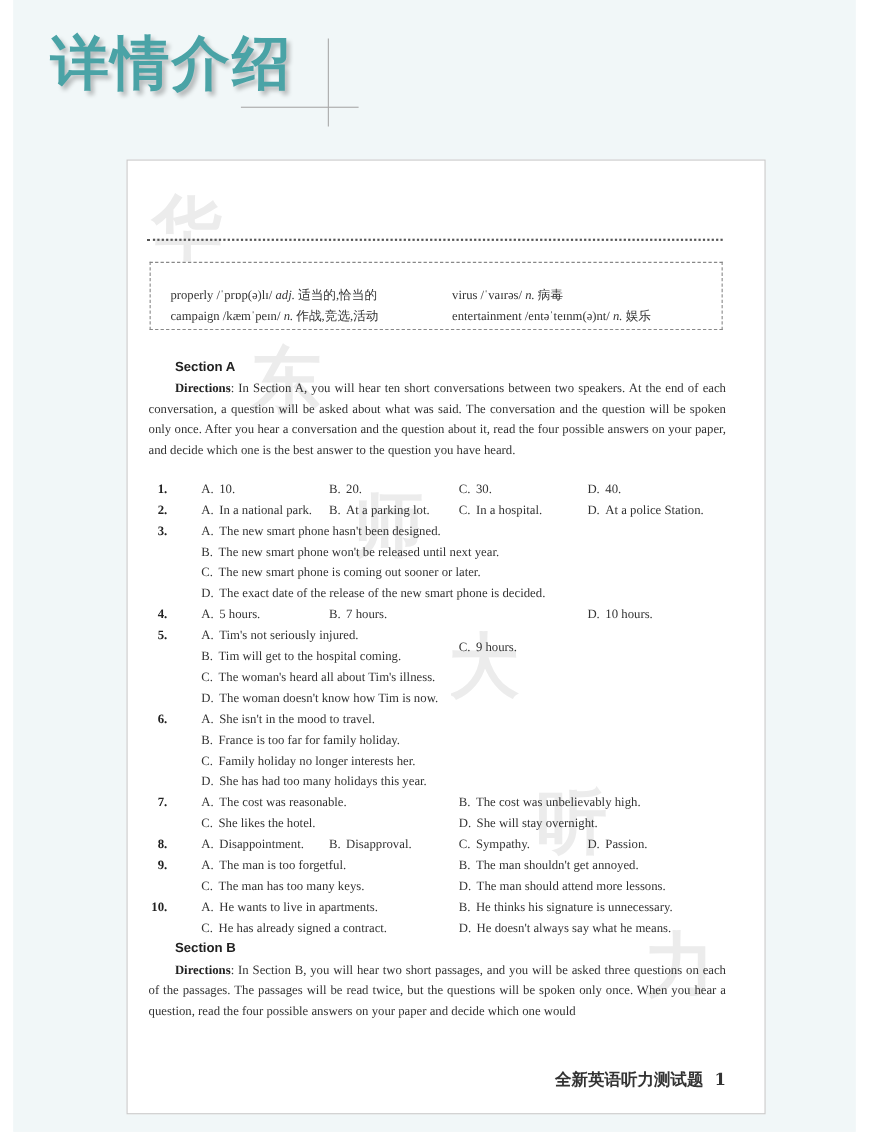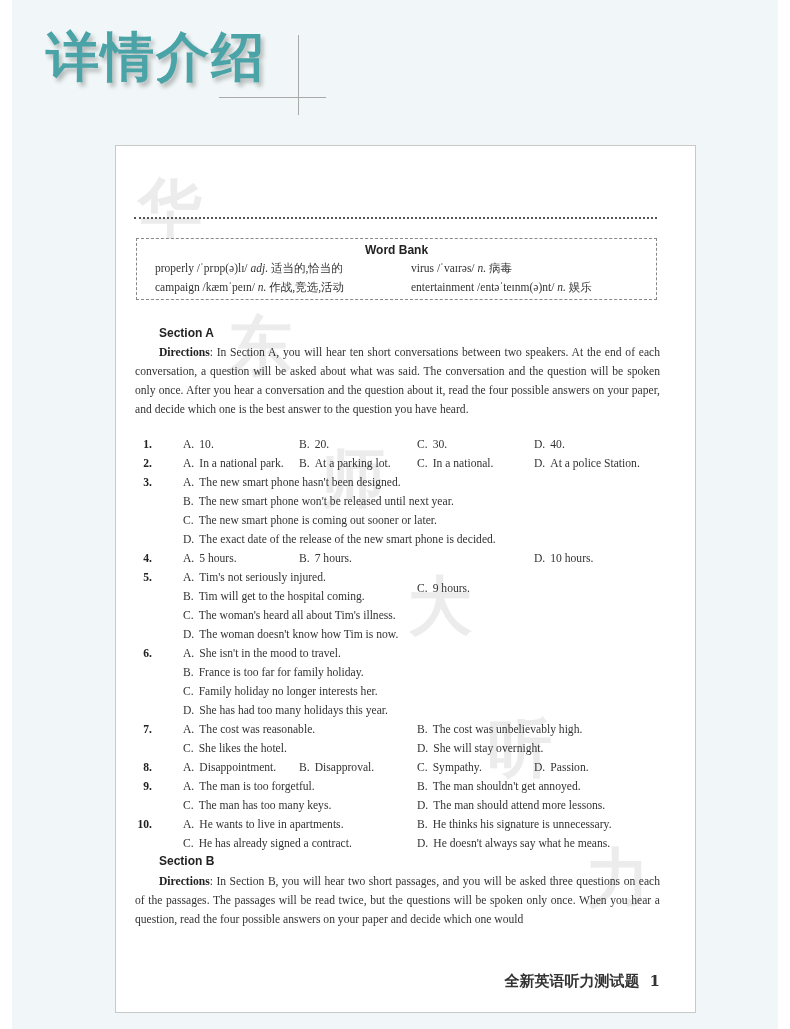--- a/index.html
+++ b/index.html
@@ -87,21 +87,20 @@
   <div class="watermark" style="left:112px;top:168px;">东</div>
   <div class="watermark" style="left:205px;top:300px;">师</div>
   <div class="watermark" style="left:292px;top:428px;">大</div>
   <div class="watermark" style="left:372px;top:570px;">听</div>
   <div class="watermark" style="left:470px;top:700px;">力</div>
 
   <div class="content">
     <div class="dotted-rule"></div>
 
     <div class="word-bank">
-      <div class="wb-title">Word Bank</div>
       <div class="wb-entry" style="left:18px;top:22px;">
         <span>properly</span> <span>/ˈprɒp(ə)lɪ/</span> <i>adj.</i> <span>适当的,恰当的</span>
       </div>
       <div class="wb-entry" style="left:274px;top:22px;">
         <span>virus</span> <span>/ˈvaɪrəs/</span> <i>n.</i> <span>病毒</span>
       </div>
       <div class="wb-entry" style="left:18px;top:41px;">
         <span>campaign</span> <span>/kæmˈpeɪn/</span> <i>n.</i> <span>作战,竞选,活动</span>
       </div>
       <div class="wb-entry" style="left:274px;top:41px;">
@@ -120,21 +119,21 @@
             <div class="opt" style="left: 183px; top: 292px;"><span>B.</span><span style="margin-left: 5px;">20.</span></div>
             <div class="opt" style="left: 301px; top: 292px;"><span>C.</span><span style="margin-left: 5px;">30.</span></div>
             <div class="opt" style="left: 418px; top: 292px;"><span>D.</span><span style="margin-left: 5px;">40.</span></div>
           </div>
         </div>
         <div>
           <div class="q-row" style="top: 0px; height: 0px;">
             <div class="q-num" style="left: 6px; top: 311px;">2.</div>
             <div class="opt" style="left: 67px; top: 311px;"><span>A.</span><span style="margin-left: 5px;">In a national park.</span></div>
             <div class="opt" style="left: 183px; top: 311px;"><span>B.</span><span style="margin-left: 5px;">At a parking lot.</span></div>
-            <div class="opt" style="left: 301px; top: 311px;"><span>C.</span><span style="margin-left: 5px;">In a national.</span></div>
+            <div class="opt" style="left: 301px; top: 311px;"><span>C.</span><span style="margin-left: 5px;">In a hospital.</span></div>
             <div class="opt" style="left: 418px; top: 311px;"><span>D.</span><span style="margin-left: 5px;">At a police Station.</span></div>
           </div>
         </div>
         <div>
           <div class="q-row" style="top: 0px; height: 0px;">
             <div class="q-num" style="left: 6px; top: 330px;">3.</div>
             <div class="opt" style="left: 67px; top: 330px;"><span>A.</span><span style="margin-left: 5px;">The new smart phone hasn't been designed.</span></div>
             <div class="opt" style="left: 67px; top: 349px;"><span>B.</span><span style="margin-left: 5px;">The new smart phone won't be released until next year.</span></div>
             <div class="opt" style="left: 67px; top: 368px;"><span>C.</span><span style="margin-left: 5px;">The new smart phone is coming out sooner or later.</span></div>
             <div class="opt" style="left: 67px; top: 387px;"><span>D.</span><span style="margin-left: 5px;">The exact date of the release of the new smart phone is decided.</span></div>

